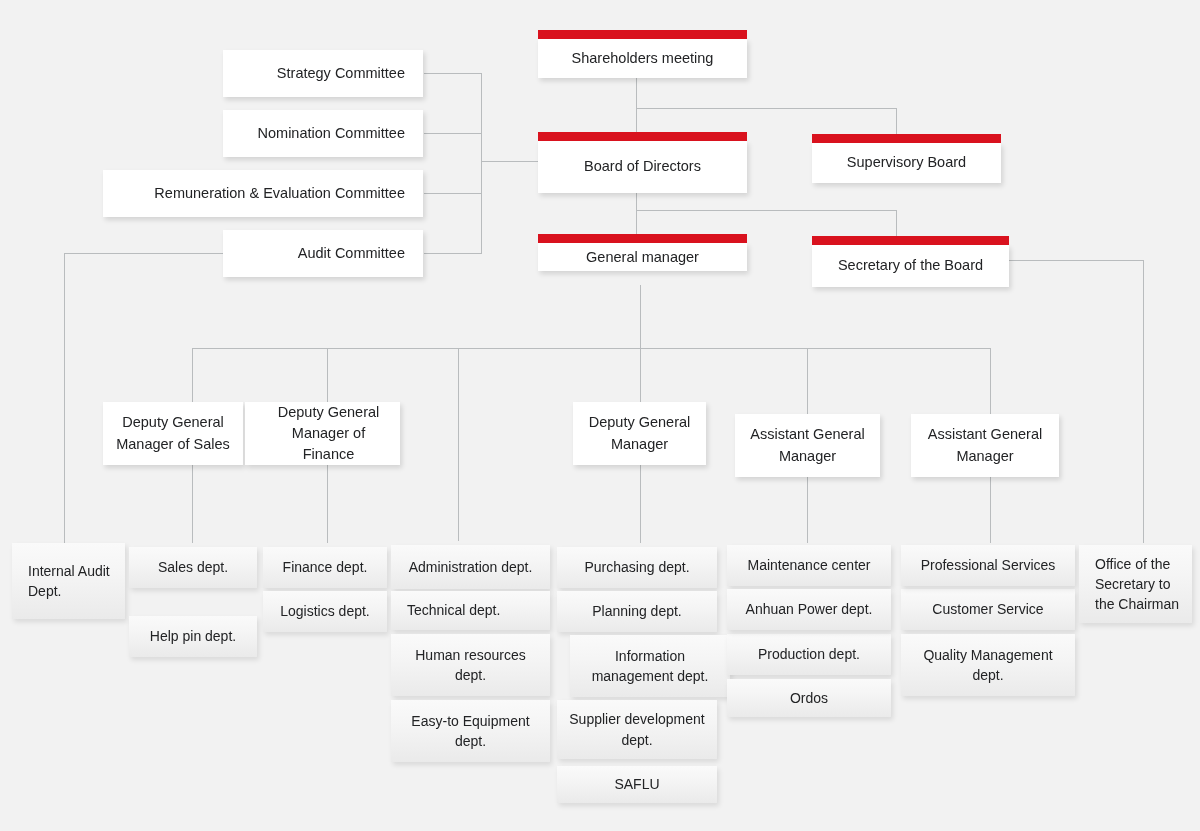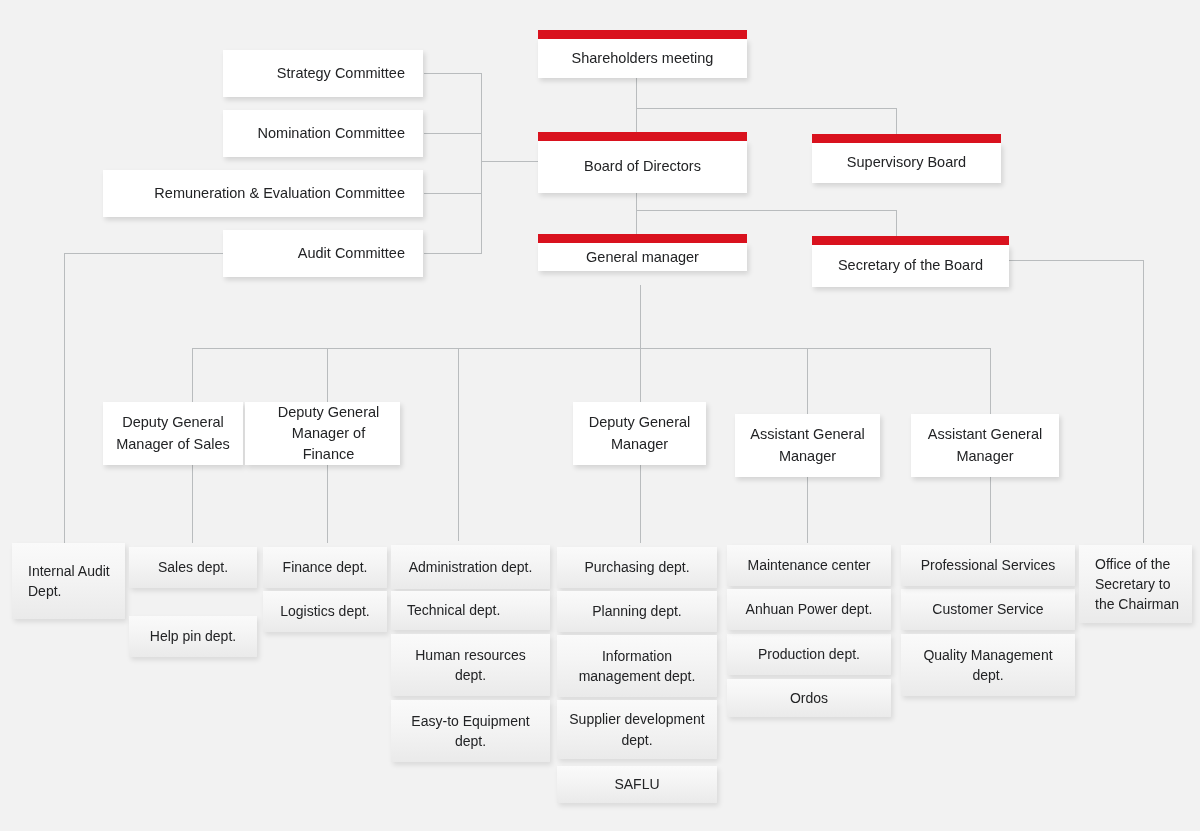--- a/index.html
+++ b/index.html
@@ -215,21 +215,21 @@
   <div class="node dept" style="left:391px; top:700px; width:159px; height:62px;">
     <span>Easy-to Equipment dept.</span>
   </div>
 
   <div class="node dept" style="left:557px; top:547px; width:160px; height:41px;">
     <span>Purchasing dept.</span>
   </div>
   <div class="node dept" style="left:557px; top:591px; width:160px; height:41px;">
     <span>Planning dept.</span>
   </div>
-  <div class="node dept" style="left:557px; top:635px; width:160px; height:62px;">
+  <div class="node dept" style="left:570px; top:635px; width:160px; height:62px;">
     <span>Information management dept.</span>
   </div>
   <div class="node dept" style="left:557px; top:700px; width:160px; height:59px;">
     <span>Supplier development dept.</span>
   </div>
   <div class="node dept" style="left:557px; top:766px; width:160px; height:37px;">
     <span>SAFLU</span>
   </div>
 
   <div class="node dept" style="left:727px; top:545px; width:164px; height:41px;">

